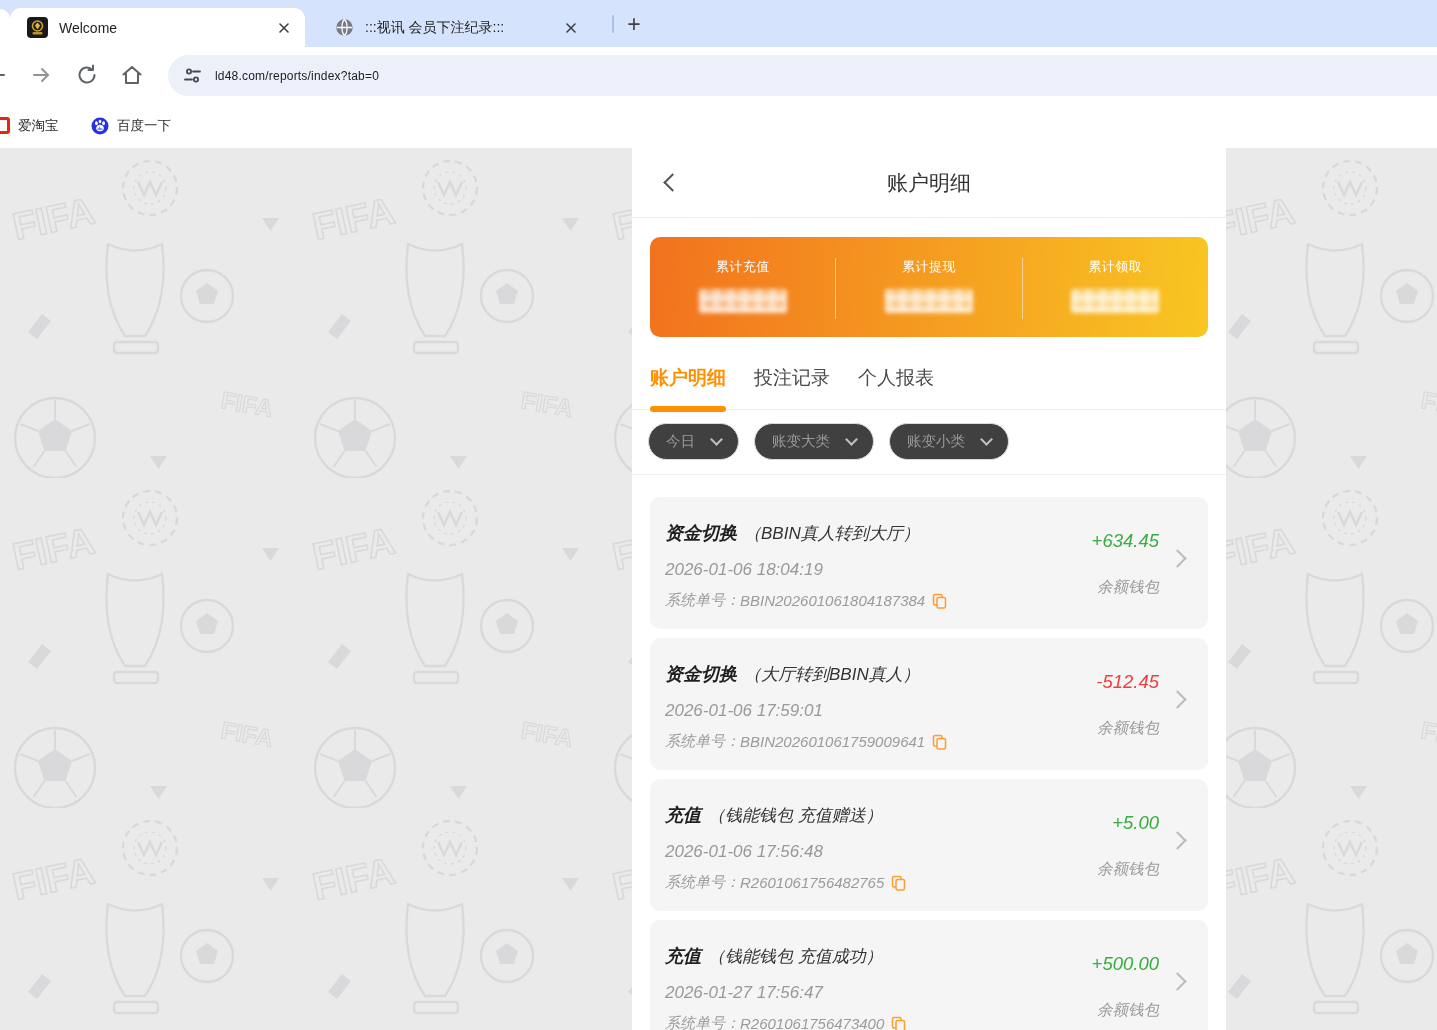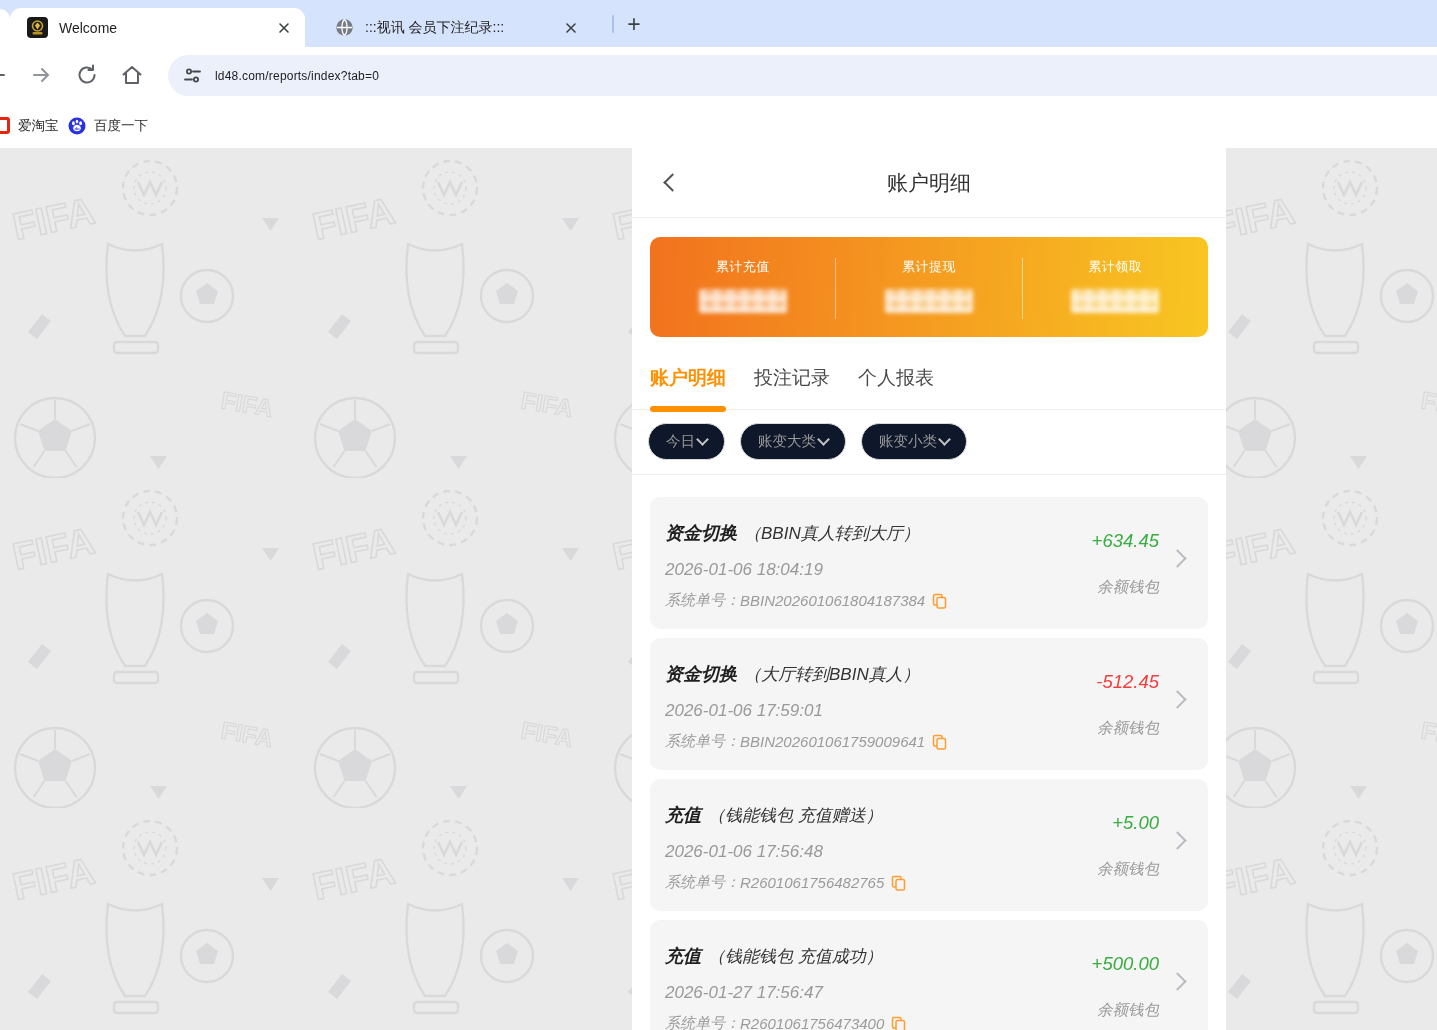--- a/index.html
+++ b/index.html
@@ -22,21 +22,21 @@
   .toolbar{position:absolute;left:0;top:47px;width:1437px;height:56px;background:#fff;}
   .nav-ic{position:absolute;top:16px;width:24px;height:24px;display:flex;align-items:center;justify-content:center;}
   .addressbar{position:absolute;left:168px;top:8px;right:0;height:41px;background:#ecf0fa;border-radius:21px 0 0 21px;display:flex;align-items:center;}
   .addressbar .tune{margin-left:15px;display:flex;}
   .addressbar .url{margin-left:13px;font-size:12px;color:#202124;letter-spacing:.2px;}
 
   .bookmarksbar{position:absolute;left:0;top:103px;width:1437px;height:45px;background:#fff;}
   .bm{position:absolute;top:0;height:45px;display:flex;align-items:center;cursor:pointer;}
   .bm .bm-label{font-size:13.5px;color:#2b2b2b;margin-left:8px;}
   .bm-taobao{left:-7px;}
-  .bm-baidu{left:68px;}
+  .bm-baidu{left:91px;}
   .tb-icon{width:17px;height:17px;border:3px solid #e8250f;border-radius:3px;background:#fff;}
 
   
   .pagearea{position:absolute;left:0;top:148px;width:1437px;height:882px;background:#eaeaeb;overflow:hidden;}
   .bgpattern{position:absolute;left:0;top:0;width:100%;height:100%;}
   .column{position:absolute;left:632px;top:0;width:594px;height:100%;background:#fff;}
 
   .page-header{position:relative;height:70px;border-bottom:1px solid #efefef;background:#fff;}
   .back-btn{position:absolute;left:28px;top:24px;width:22px;height:22px;cursor:pointer;}
   .back-btn i{display:block;width:13px;height:13px;border-left:2.5px solid #555;border-top:2.5px solid #555;transform:rotate(-45deg);margin:4px 0 0 6px;}
@@ -50,21 +50,21 @@
     background-image:repeating-linear-gradient(0deg,rgba(255,255,255,.85) 0 6px,rgba(255,255,255,.35) 6px 12px),
       repeating-linear-gradient(90deg,rgba(255,255,255,.75) 0 7px,rgba(255,255,255,.30) 7px 14px);}
   .sum-divider{width:1px;background:rgba(255,255,255,.5);margin:21px 0 18px;}
 
   .report-tabs{position:relative;margin-top:14px;padding:0 18px;height:59px;display:flex;align-items:center;gap:28px;border-bottom:1px solid #f0f0f0;}
   .rtab{position:relative;font-size:19px;color:#4a4a4a;cursor:pointer;padding:14px 0 18px;}
   .rtab.active{color:var(--accent);font-weight:bold;}
   .rtab.active::after{content:"";position:absolute;left:50%;transform:translateX(-50%);bottom:-3px;width:76px;height:6px;border-radius:3px;background:var(--accent);}
 
   .filters{padding:13px 16px 14px;border-bottom:1px solid #efefef;display:flex;gap:15px;}
-  .filter-pill{height:37px;border:1px solid #dcdcdc;border-radius:19px;display:inline-flex;align-items:center;padding:0 17px;gap:3px;cursor:pointer;background:#0f172a;}
+  .filter-pill{height:37px;border:1px solid #dcdcdc;border-radius:19px;display:inline-flex;align-items:center;padding:0 17px;gap:17px;cursor:pointer;background:#404040;}
   .filter-pill .f-label{font-size:14.5px;color:#999;}
   .chev-down{width:9px;height:9px;border-right:2px solid #c3c3c3;border-bottom:2px solid #c3c3c3;transform:rotate(45deg);margin-top:-5px;}
 
   .tx-list{padding:22px 18px 0;}
   .tx-card{position:relative;height:132px;margin-bottom:9px;background:#f5f5f6;border-radius:10px;padding:24px 0 0 15px;cursor:pointer;font-style:italic;}
   .tx-line1{font-size:18px;color:#222;}
   .tx-type{font-weight:bold;color:#1f1f1f;}
   .tx-detail{margin-left:7px;font-size:17px;color:#333;font-weight:400;}
   .tx-time{margin-top:15px;font-size:17px;color:#999;}
   .tx-order{margin-top:11px;font-size:15px;color:#9b9b9b;display:flex;align-items:center;}

